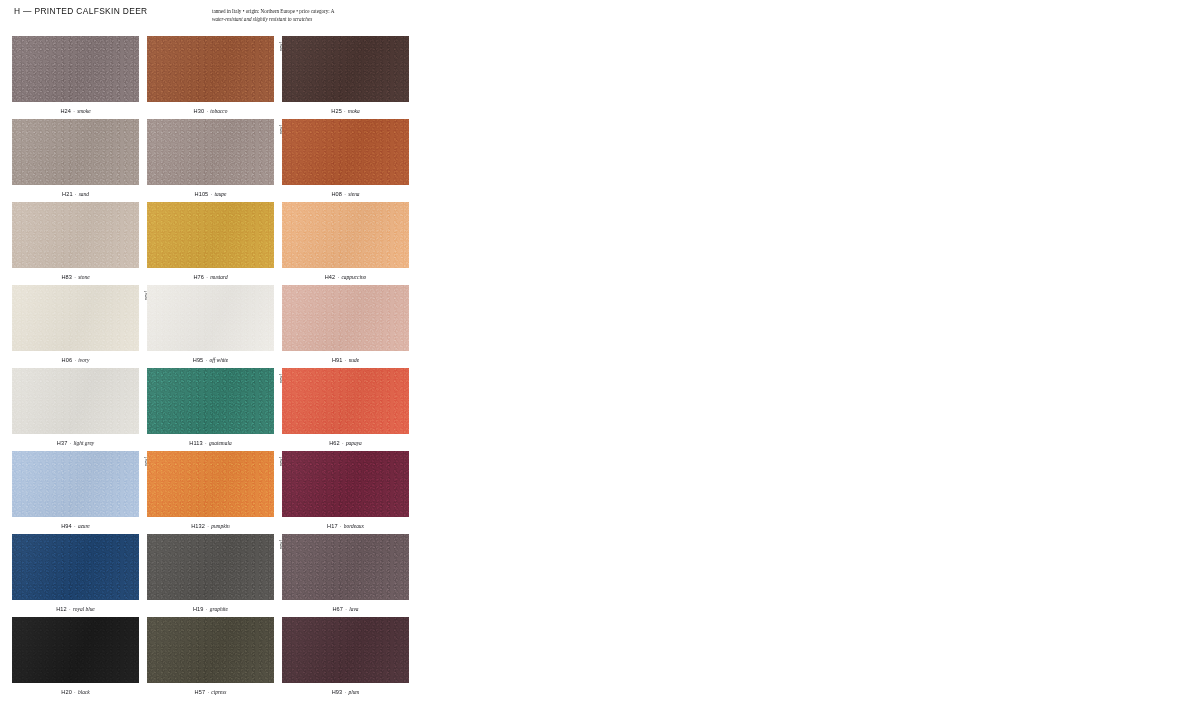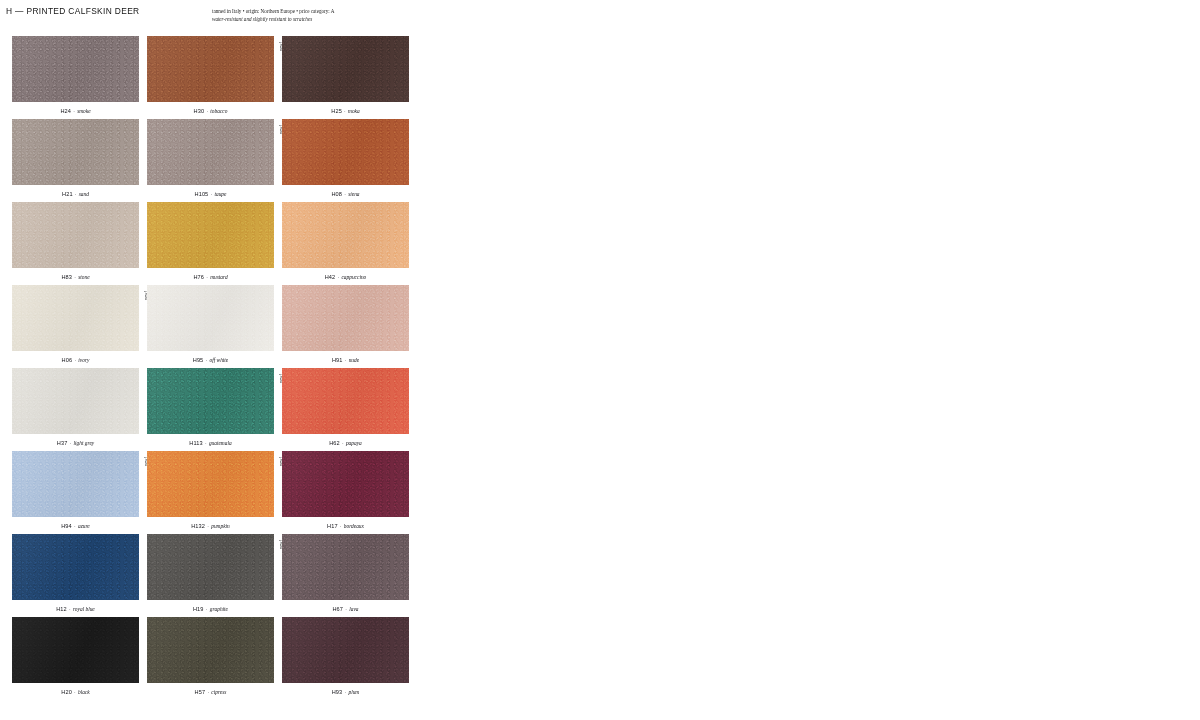--- a/index.html
+++ b/index.html
@@ -19,21 +19,21 @@
 
   
   #page-header {
     position: absolute;
     left: 0; top: 0;
     width: 1200px;
     height: 30px;
   }
   #chart-title {
     position: absolute;
-    left: 6px;
+    left: 14px;
     top: 6px;
     font-family: "Liberation Sans", sans-serif;
     font-size: 8.4px;
     letter-spacing: 0.35px;
     font-weight: 400;
     color: #141414;
     white-space: nowrap;
   }
   #chart-meta {
     position: absolute;

